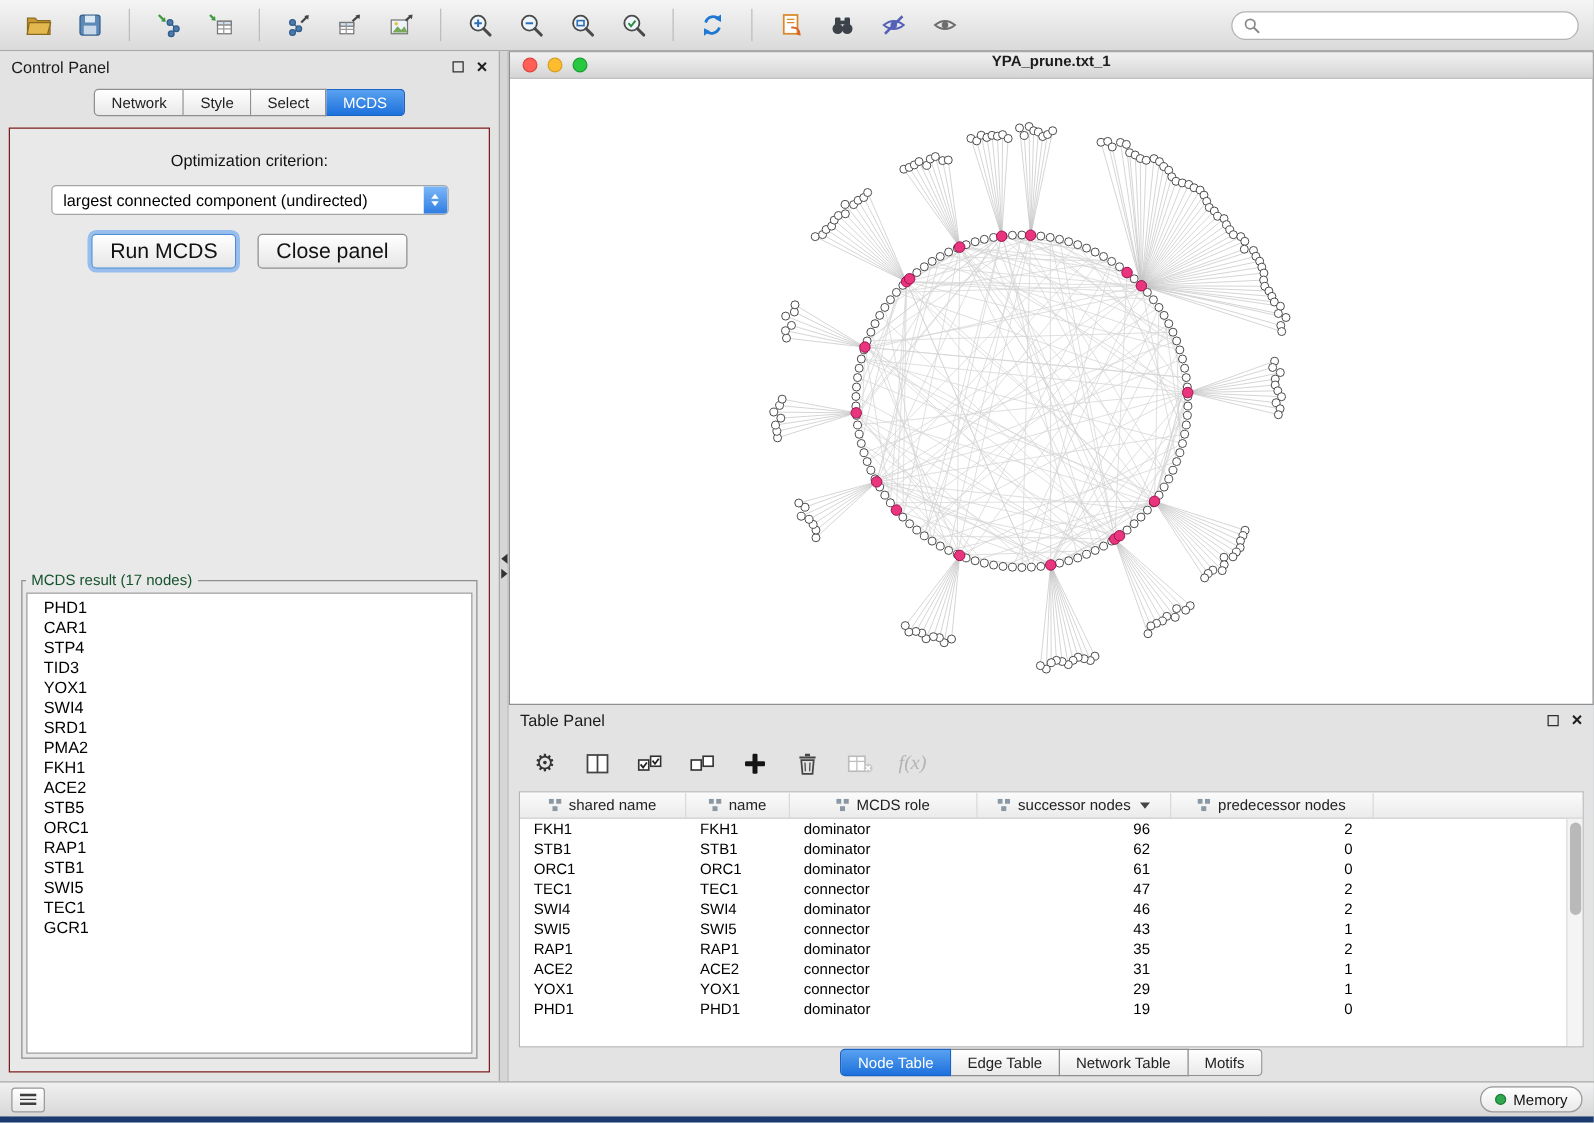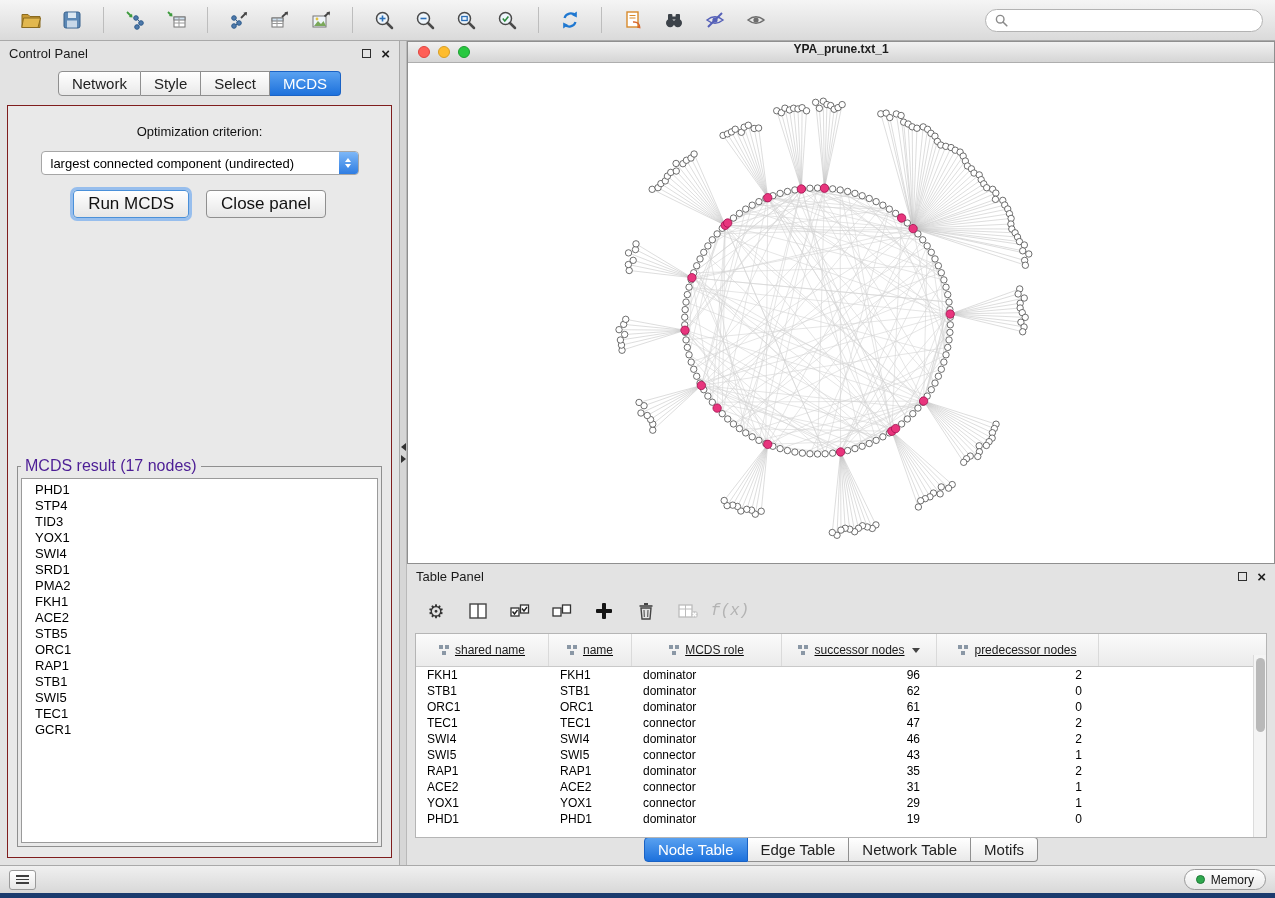--- a/index.html
+++ b/index.html
@@ -32,21 +32,21 @@
   
   .control-panel { width:400px; min-width:400px; background:#e3e3e3;
                    border-right:1px solid #a9a9a9; display:flex; flex-direction:column; }
   .panel-header { height:25px; min-height:25px; display:flex; align-items:center;
                   padding:0 9px; font-size:13px; color:#1a1a1a; }
   .ph-actions { margin-left:auto; display:flex; gap:10px; align-items:center; }
   .float-box { width:9px; height:9px; border:1.5px solid #2e2e2e; display:inline-block; }
   .close-x { font-size:15px; font-weight:bold; color:#1e1e1e; line-height:1; }
 
   .tabs-row { display:flex; justify-content:center; padding:5px 0 9px; }
-  .tab { font-size:15px; padding:3px 13px; background:linear-gradient(#ffffff,#e9e9e9);
+  .tab { font-size:12px; padding:3px 13px; background:linear-gradient(#ffffff,#e9e9e9);
          border:1px solid #8f8f8f; border-left-width:0; color:#222; font-family:inherit; }
   .tab:first-child { border-left-width:1px; border-radius:4px 0 0 4px; }
   .tab:last-child { border-radius:0 4px 4px 0; }
   .tab.active { background:linear-gradient(#59a1f0,#1d71dc); color:#fff; border-color:#1a62c4; }
 
   .cp-content { flex:1; display:flex; flex-direction:column; background:#e9e9e9;
                 margin:0 7px 7px; border:1px solid #7f1d1d; min-height:0; }
   .opt-label { text-align:center; font-size:13px; margin-top:18px; color:#111; }
   .combo { width:318px; height:24px; margin:12px auto 0; background:#fff;
            border:1px solid #a6a6a6; border-radius:4px; display:flex; align-items:center;
@@ -60,21 +60,21 @@
   .chev-down { width:0; height:0; border-left:3.5px solid transparent; border-right:3.5px solid transparent;
                border-top:4px solid #fff; }
   .btn-row { display:flex; justify-content:center; gap:17px; margin-top:15px; }
   .push-btn { font-size:17px; padding:3px 14px; background:linear-gradient(#ffffff,#e6e6e6);
               border:1px solid #8f8f8f; border-radius:4px; color:#111; font-family:inherit; }
   .push-btn.focused { box-shadow:0 0 0 3px rgba(108,168,240,.65); border-color:#4a90d9; }
   .cp-spacer { flex:1; }
 
   .mcds-fieldset { height:390px; min-height:390px; margin:0 9px 10px; border:1px solid #8f8f8f;
                    padding:3px; display:flex; }
-  .mcds-fieldset legend { font-size:16px; padding:0 4px; color:#4c1d95; }
+  .mcds-fieldset legend { font-size:12px; padding:0 4px; color:#14532d; }
   .mcds-list { flex:1; background:#fff; border:1px solid #9a9a9a; overflow:hidden; padding:3px 0; }
   .mcds-item { font-size:13px; padding-left:13px; line-height:16px; color:#000; }
 
   
   .splitter { width:7px; min-width:7px; background:#d6d6d6; border-right:1px solid #b9b9b9;
               display:flex; flex-direction:column; align-items:center; justify-content:center; gap:4px; }
   .spl-left { width:0; height:0; border-top:4px solid transparent; border-bottom:4px solid transparent;
               border-right:5px solid #333; }
   .spl-right { width:0; height:0; border-top:4px solid transparent; border-bottom:4px solid transparent;
                border-left:5px solid #333; }
@@ -93,27 +93,27 @@
   .light.green  { background:#28c840; border:1px solid #1d9e31; }
   .network-canvas { flex:1; min-height:0; }
   .network-canvas svg { width:100%; height:100%; display:block; }
 
   
   .table-panel { flex:1; background:#e3e3e3; display:flex; flex-direction:column; min-height:0; }
   .tp-toolbar { height:44px; min-height:44px; display:flex; align-items:center; padding:0 16px; gap:16px; }
   .tp-btn { width:26px; height:26px; display:flex; align-items:center; justify-content:center;
             background:transparent; border:none; padding:0; }
   .gear-glyph { font-size:19px; color:#333; line-height:1; }
-  .fx-glyph { font-family:Liberation Mono, monospace; font-style:italic; font-size:16px; color:#b3b3b3;text-align:right; }
+  .fx-glyph { font-family:Liberation Serif, serif; font-style:italic; font-size:16px; color:#b3b3b3;text-align:right; }
 
   .tp-table-wrap { flex:1; margin:0 8px; background:#fff; border:1px solid #b5b5b5;
                    position:relative; overflow:hidden; display:flex; flex-direction:column; min-height:0; }
   .thead { display:grid; grid-template-columns:133px 83px 150px 155px 162px 1fr;
-           height:33px; min-height:21px; background:linear-gradient(#fbfbfb,#ebebeb);
-           border-bottom:1px solid #c9c9c9;text-decoration:underline; }
+           height:21px; min-height:21px; background:linear-gradient(#fbfbfb,#ebebeb);
+           border-bottom:1px solid #c9c9c9; }
   .th { display:flex; align-items:center; justify-content:center; gap:5px; font-size:12px;
         color:#222; border-right:1px solid #dadada; overflow:hidden; white-space:nowrap; }
   .sort-down { width:0; height:0; border-left:4px solid transparent; border-right:4px solid transparent;
                border-top:5px solid #444; margin-left:2px; }
   .tbody { flex:1; }
   .tr { display:grid; grid-template-columns:133px 83px 150px 155px 162px 1fr; height:16px;
         align-items:center; }
   .td { font-size:12px; color:#000; padding-left:11px; white-space:nowrap; overflow:hidden; }
   .td.num { text-align:right; padding-right:17px; padding-left:0; }
   .scrollbar { position:absolute; right:0; top:21px; bottom:0; width:13px; background:#f4f4f4;
@@ -315,20 +315,21 @@
         </div>
         <div class="btn-row">
           <button class="push-btn focused">Run MCDS</button>
           <button class="push-btn">Close panel</button>
         </div>
         <div class="cp-spacer"></div>
         <fieldset class="mcds-fieldset">
           <legend>MCDS result (17 nodes)</legend>
           <div class="mcds-list">
             <div class="mcds-item">PHD1</div>
+            <div class="mcds-item">CAR1</div>
             <div class="mcds-item">STP4</div>
             <div class="mcds-item">TID3</div>
             <div class="mcds-item">YOX1</div>
             <div class="mcds-item">SWI4</div>
             <div class="mcds-item">SRD1</div>
             <div class="mcds-item">PMA2</div>
             <div class="mcds-item">FKH1</div>
             <div class="mcds-item">ACE2</div>
             <div class="mcds-item">STB5</div>
             <div class="mcds-item">ORC1</div>

